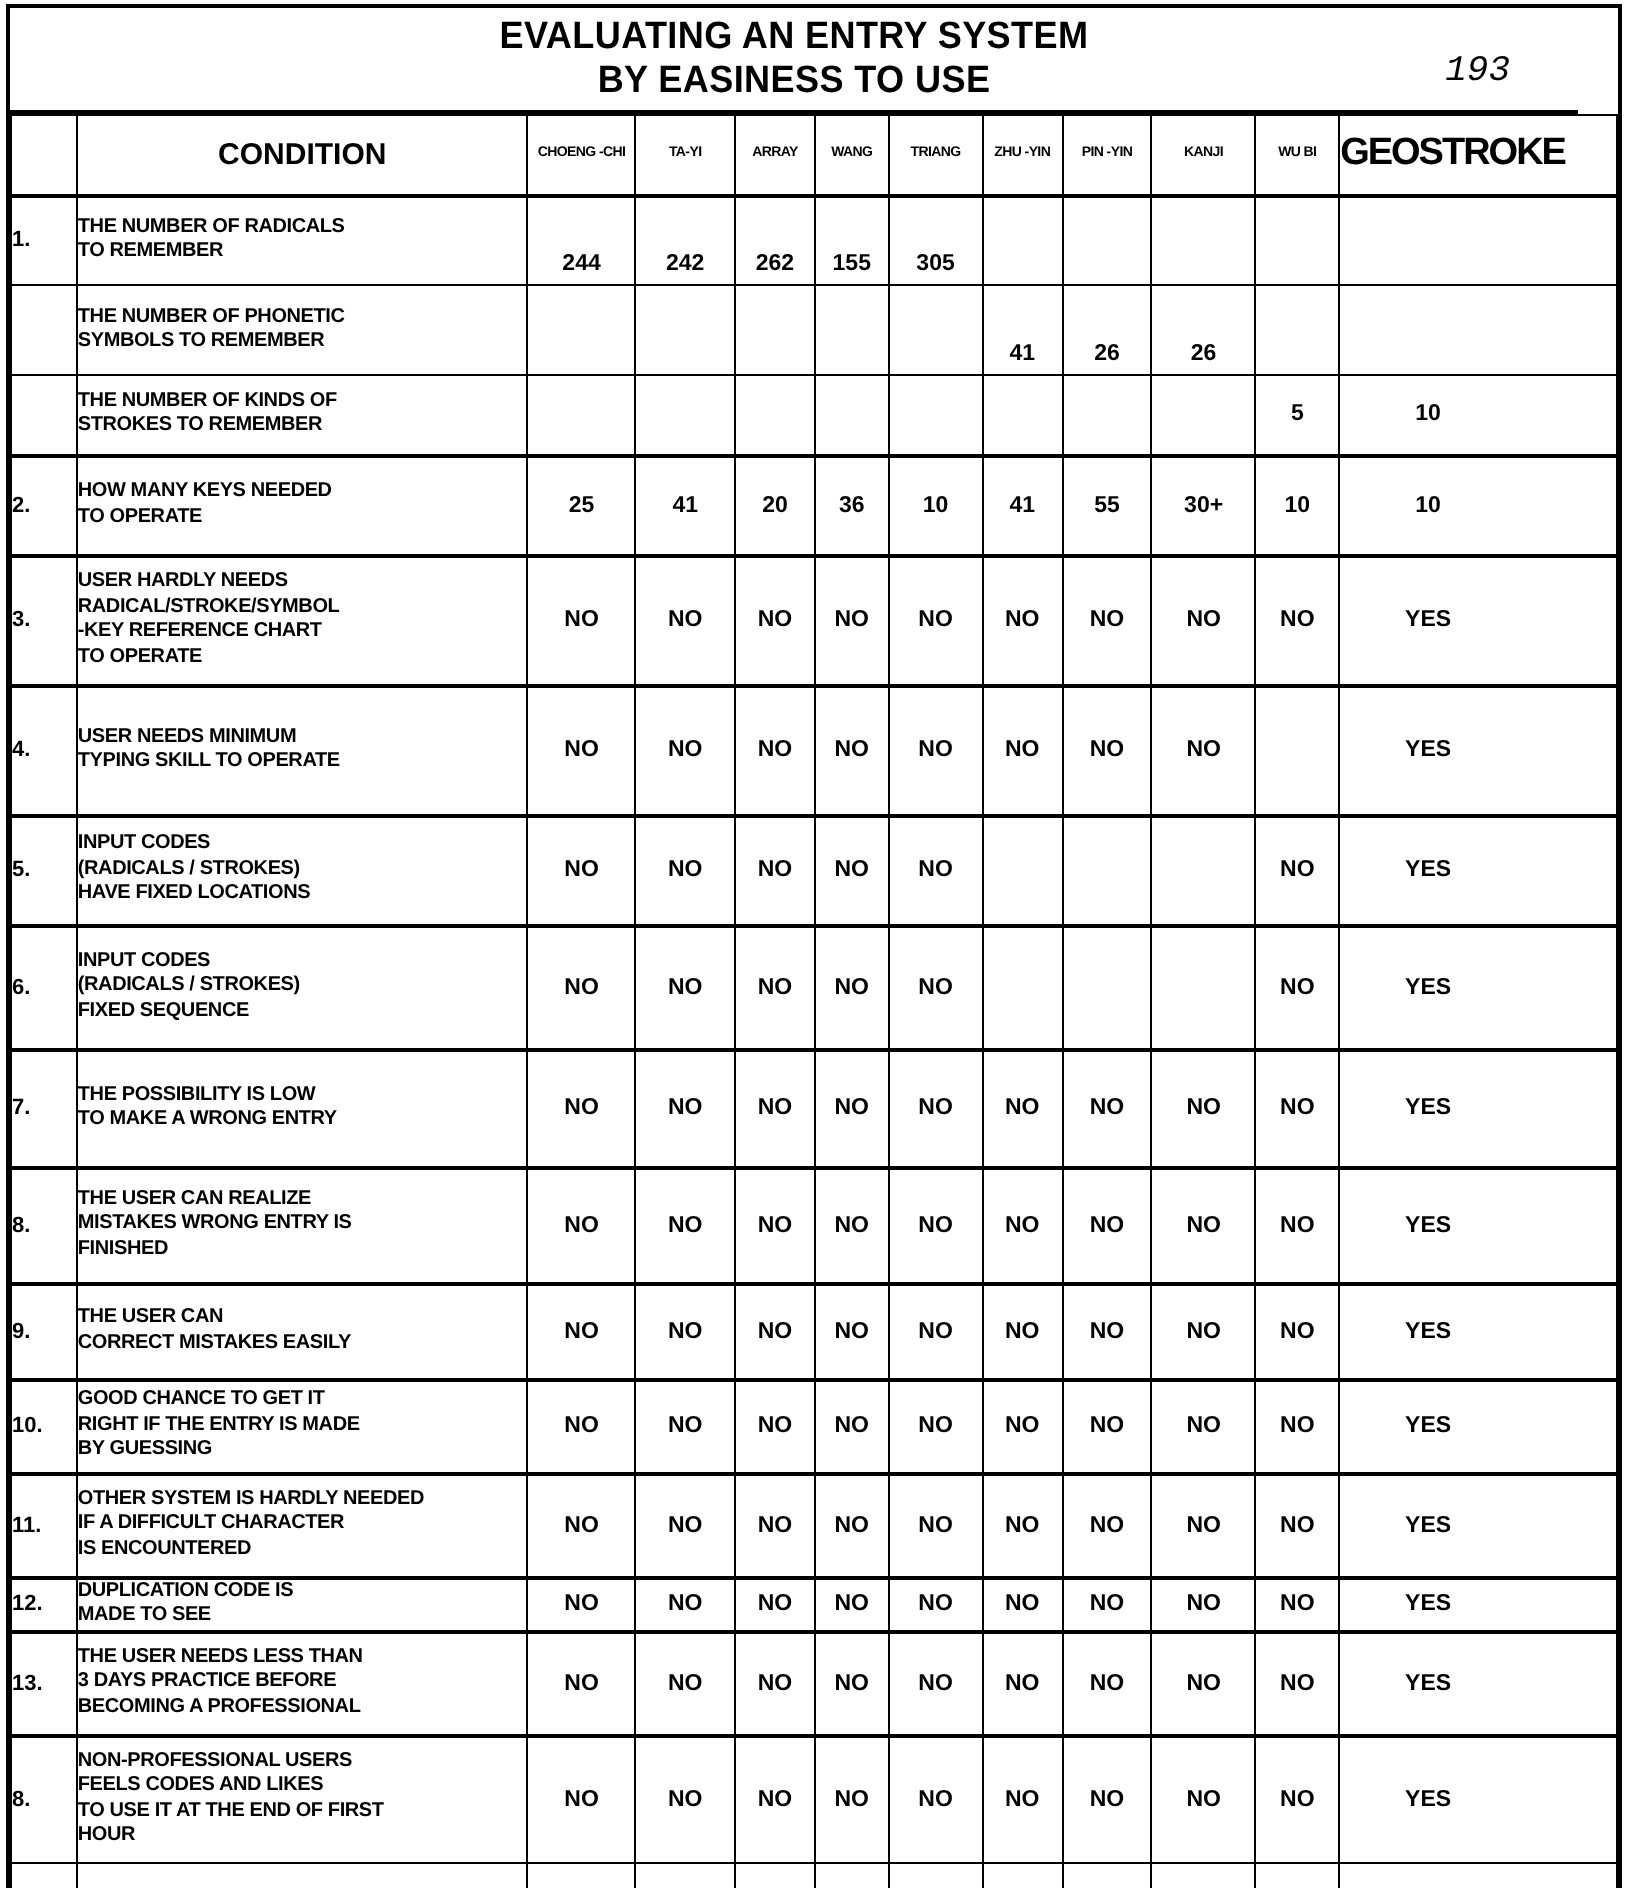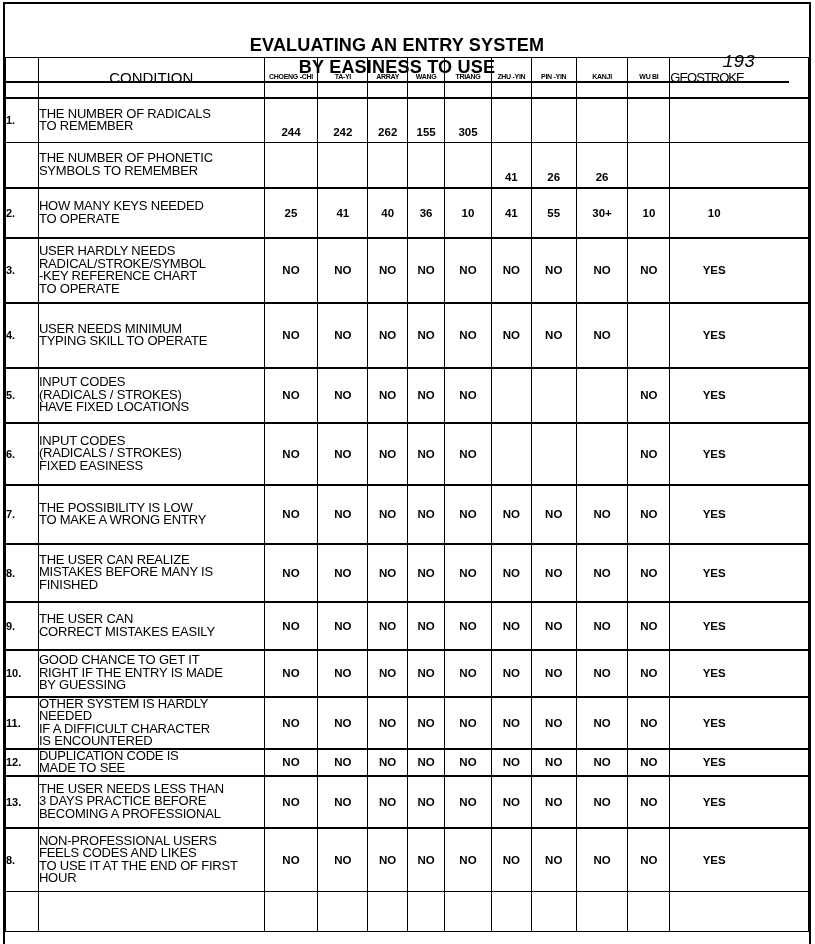--- a/index.html
+++ b/index.html
@@ -1,33 +1,33 @@
 <!DOCTYPE html>
 <html><head>
 <meta charset="utf-8">
 <style>
   html, body { margin: 0; padding: 0; background: #ffffff; }
   body { width: 815px; height: 944px; position: relative; overflow: hidden;
          font-family: "Liberation Sans", "DejaVu Sans", sans-serif; color: #000; }
   .sheet { position: absolute; left: 3px; top: 2px; width: 808px; height: 960px;
            border-left: 2px solid #000; border-right: 2px solid #000; border-top: 2px solid #000; box-sizing: border-box; }
   .title-block { position: absolute; left: 0; top: 0; width: 784px; height: 53px;
-                 border-bottom: 2px solid #000; box-sizing: border-box; text-align: center; margin-top: 26px; }
+                 border-bottom: 2px solid #000; box-sizing: border-box; text-align: center; }
   .title-line { font-weight: bold; font-size: 19px; line-height: 22px; letter-spacing: 0.2px; transform: scaleX(0.95); }
   .title-line.first { margin-top: 4px; }
   .handnote { position: absolute; right: 34px; top: 22px; font-family: Liberation Mono, monospace;
               font-size: 18px; font-style: italic; }
   table.grid { position: absolute; left: 0; top: 53px; border-collapse: collapse; table-layout: fixed; }
   table.grid td, table.grid th { border: 1.5px solid #000; padding: 0; vertical-align: middle; }
   table.grid tr.thick-top td { border-top: 2.5px solid #000; }
-  th.hdr-cond { font-size: 15px; font-weight: normal; }
+  th.hdr-cond { font-size: 15px; font-weight: bold; }
   th.hdr-sys { font-size: 7px; font-weight: bold; text-align: center; line-height: 8px; letter-spacing: -0.3px; }
-  th.hdr-geo { font-size: 13px; font-weight: normal; text-align: left; padding-left: 12px; letter-spacing: -1px; margin-left: 22px; }
+  th.hdr-geo { font-size: 19px; font-weight: bold; text-align: left; padding-left: 12px; letter-spacing: -1px; margin-left: 22px; }
   td.num { font-size: 11px; font-weight: bold; vertical-align: top; padding: 6px 0 0 9px; }
-  td.cond { font-size: 13px; font-weight: normal; line-height: 12.5px; vertical-align: top;
+  td.cond { font-size: 10px; font-weight: bold; line-height: 12.5px; vertical-align: top;
             padding: 7px 0 0 36px; letter-spacing: -0.2px; }
   td.val { font-size: 11.5px; font-weight: bold; text-align: center; }
   td.val.low { vertical-align: bottom; padding-bottom: 4px; }
   td.geo { font-size: 11.5px; font-weight: bold; text-align: center; }
   td.geo span { position: relative; left: -25px; }
 </style>
 </head>
 <body>
 
 <div class="sheet">
@@ -96,29 +96,46 @@
           <td class="val low"></td>
           <td class="val low"></td>
           <td class="val low"></td>
           <td class="val low"></td>
           <td class="val low">41</td>
           <td class="val low">26</td>
           <td class="val low">26</td>
           <td class="val low"></td>
           <td class="geo"><span></span></td>
         </tr>
+        <tr style="height: 40px;">
+          <td class="num"></td>
+          <td class="cond">
+            <div>THE NUMBER OF KINDS OF</div>
+            <div>STROKES TO REMEMBER</div>
+          </td>
+          <td class="val"></td>
+          <td class="val"></td>
+          <td class="val"></td>
+          <td class="val"></td>
+          <td class="val"></td>
+          <td class="val"></td>
+          <td class="val"></td>
+          <td class="val"></td>
+          <td class="val">5</td>
+          <td class="geo"><span>10</span></td>
+        </tr>
         <tr class="thick-top" style="height: 50px;">
           <td class="num">2.</td>
           <td class="cond">
             <div>HOW MANY KEYS NEEDED</div>
             <div>TO OPERATE</div>
           </td>
           <td class="val">25</td>
           <td class="val">41</td>
-          <td class="val">40</td>
+          <td class="val">20</td>
           <td class="val">36</td>
           <td class="val">10</td>
           <td class="val">41</td>
           <td class="val">55</td>
           <td class="val">30+</td>
           <td class="val">10</td>
           <td class="geo"><span>10</span></td>
         </tr>
         <tr class="thick-top" style="height: 65px;">
           <td class="num">3.</td>
@@ -172,21 +189,21 @@
           <td class="val"></td>
           <td class="val"></td>
           <td class="val">NO</td>
           <td class="geo"><span>YES</span></td>
         </tr>
         <tr class="thick-top" style="height: 62px;">
           <td class="num">6.</td>
           <td class="cond">
             <div>INPUT CODES</div>
             <div>(RADICALS / STROKES)</div>
-            <div>FIXED EASINESS</div>
+            <div>FIXED SEQUENCE</div>
           </td>
           <td class="val">NO</td>
           <td class="val">NO</td>
           <td class="val">NO</td>
           <td class="val">NO</td>
           <td class="val">NO</td>
           <td class="val"></td>
           <td class="val"></td>
           <td class="val"></td>
           <td class="val">NO</td>
@@ -206,21 +223,21 @@
           <td class="val">NO</td>
           <td class="val">NO</td>
           <td class="val">NO</td>
           <td class="val">NO</td>
           <td class="geo"><span>YES</span></td>
         </tr>
         <tr class="thick-top" style="height: 58px;">
           <td class="num">8.</td>
           <td class="cond">
             <div>THE USER CAN REALIZE</div>
-            <div>MISTAKES BEFORE MANY IS</div>
+            <div>MISTAKES WRONG ENTRY IS</div>
             <div>FINISHED</div>
           </td>
           <td class="val">NO</td>
           <td class="val">NO</td>
           <td class="val">NO</td>
           <td class="val">NO</td>
           <td class="val">NO</td>
           <td class="val">NO</td>
           <td class="val">NO</td>
           <td class="val">NO</td>

